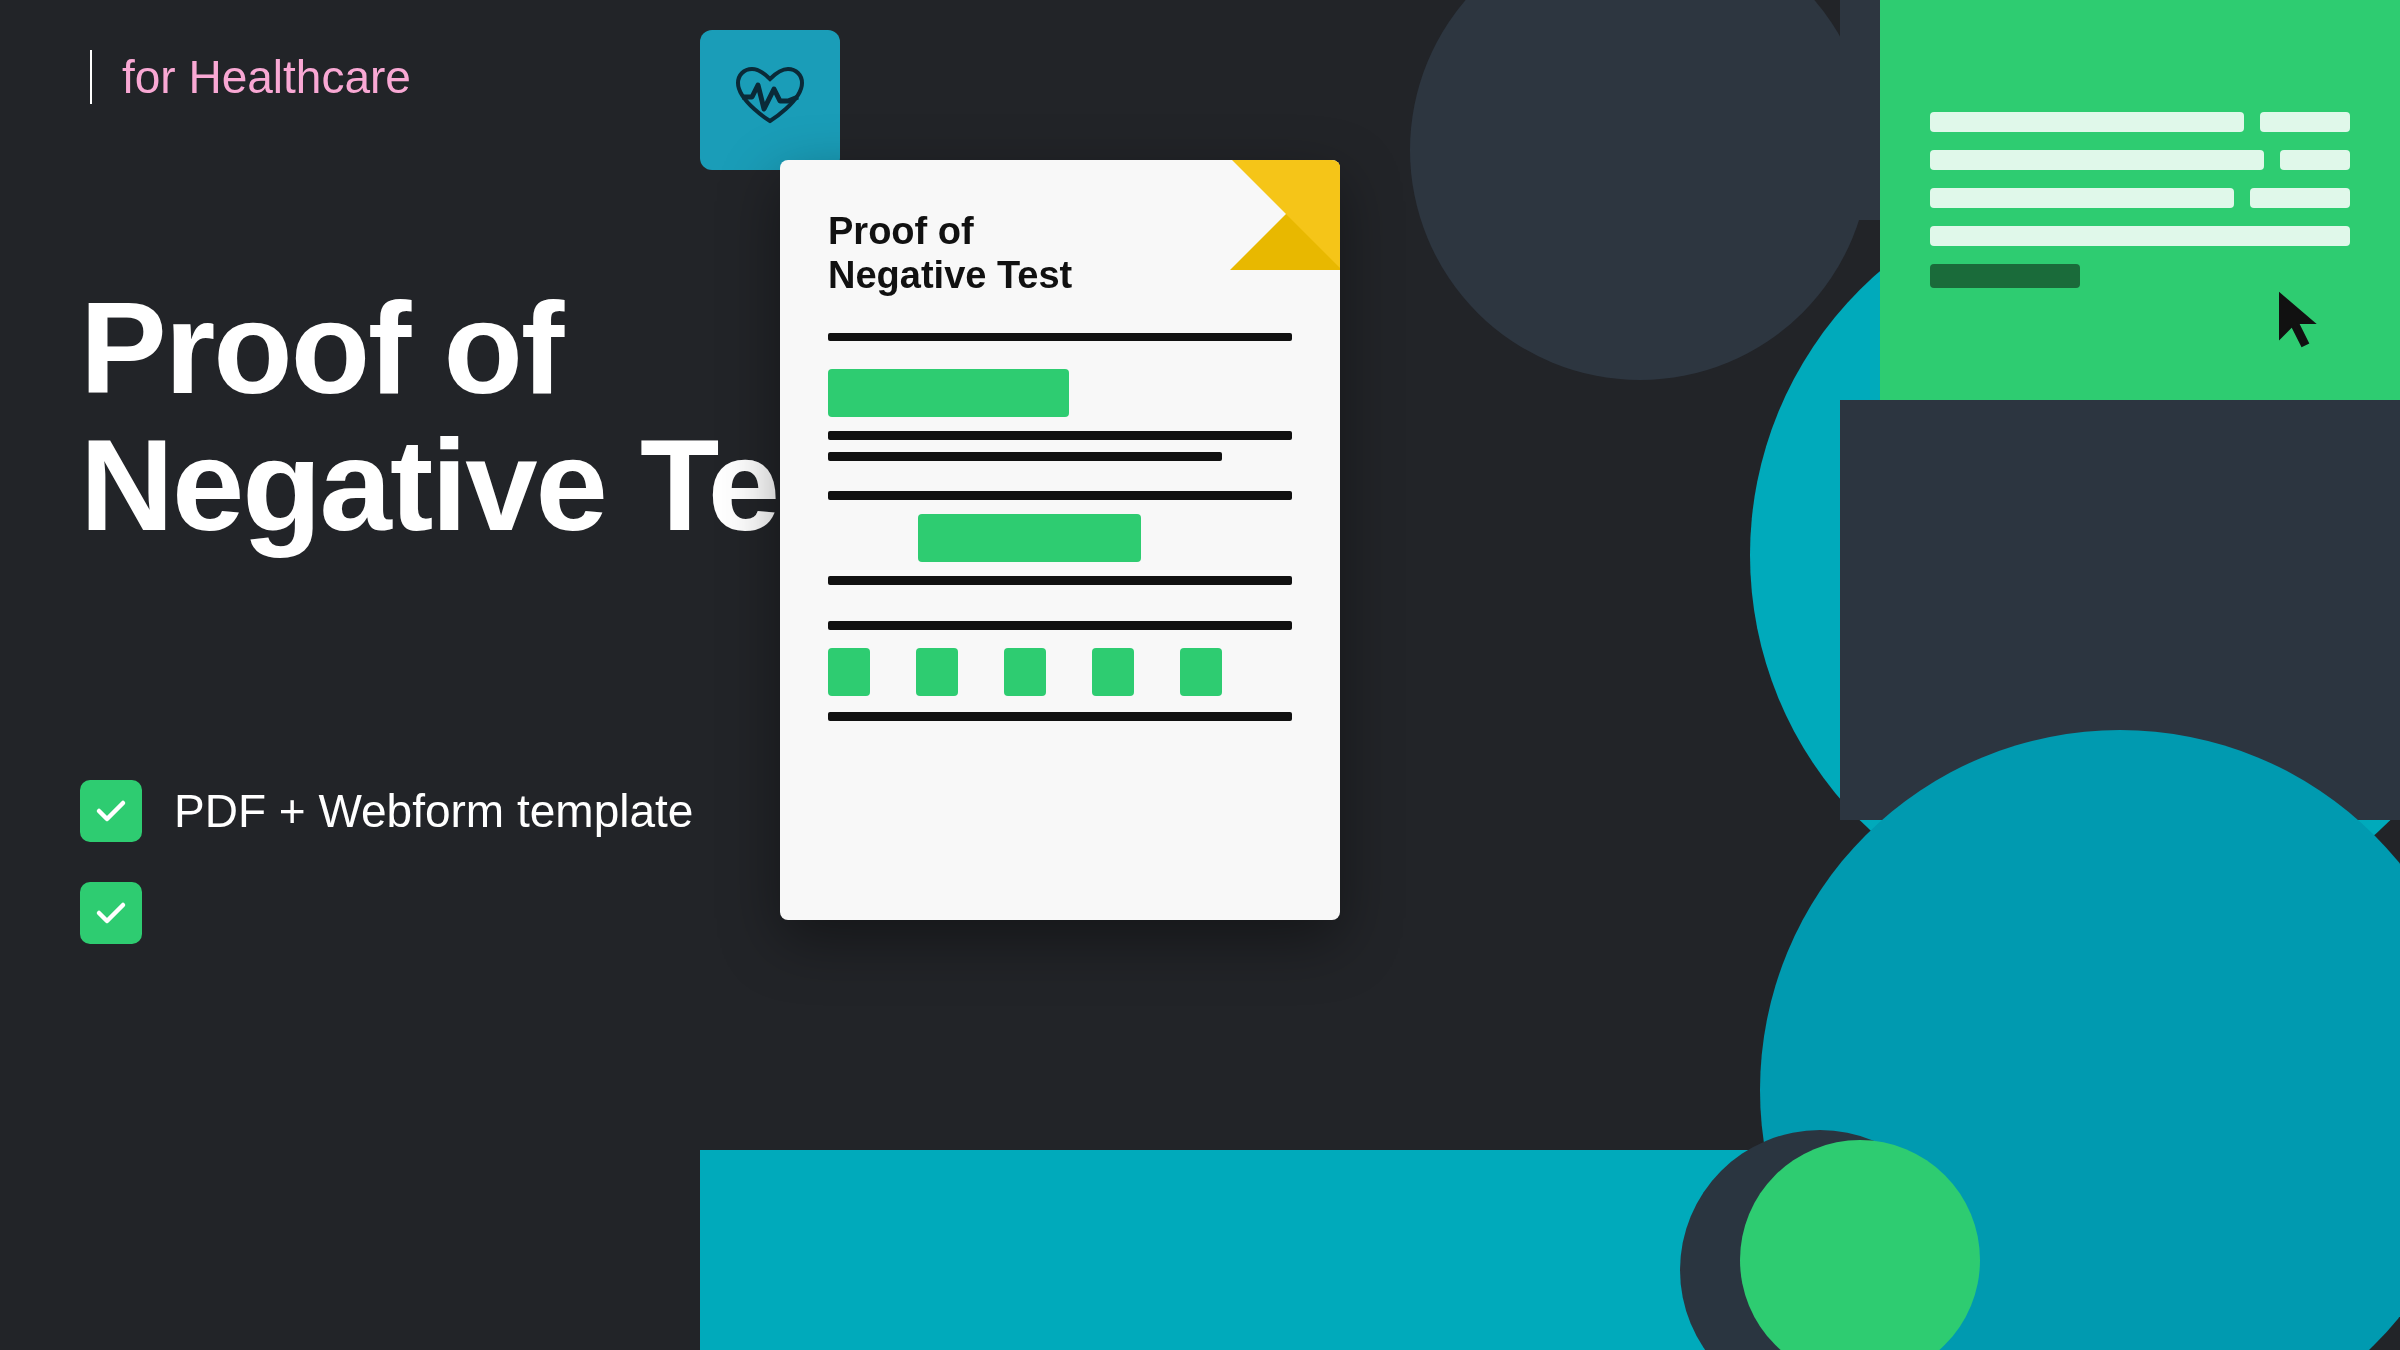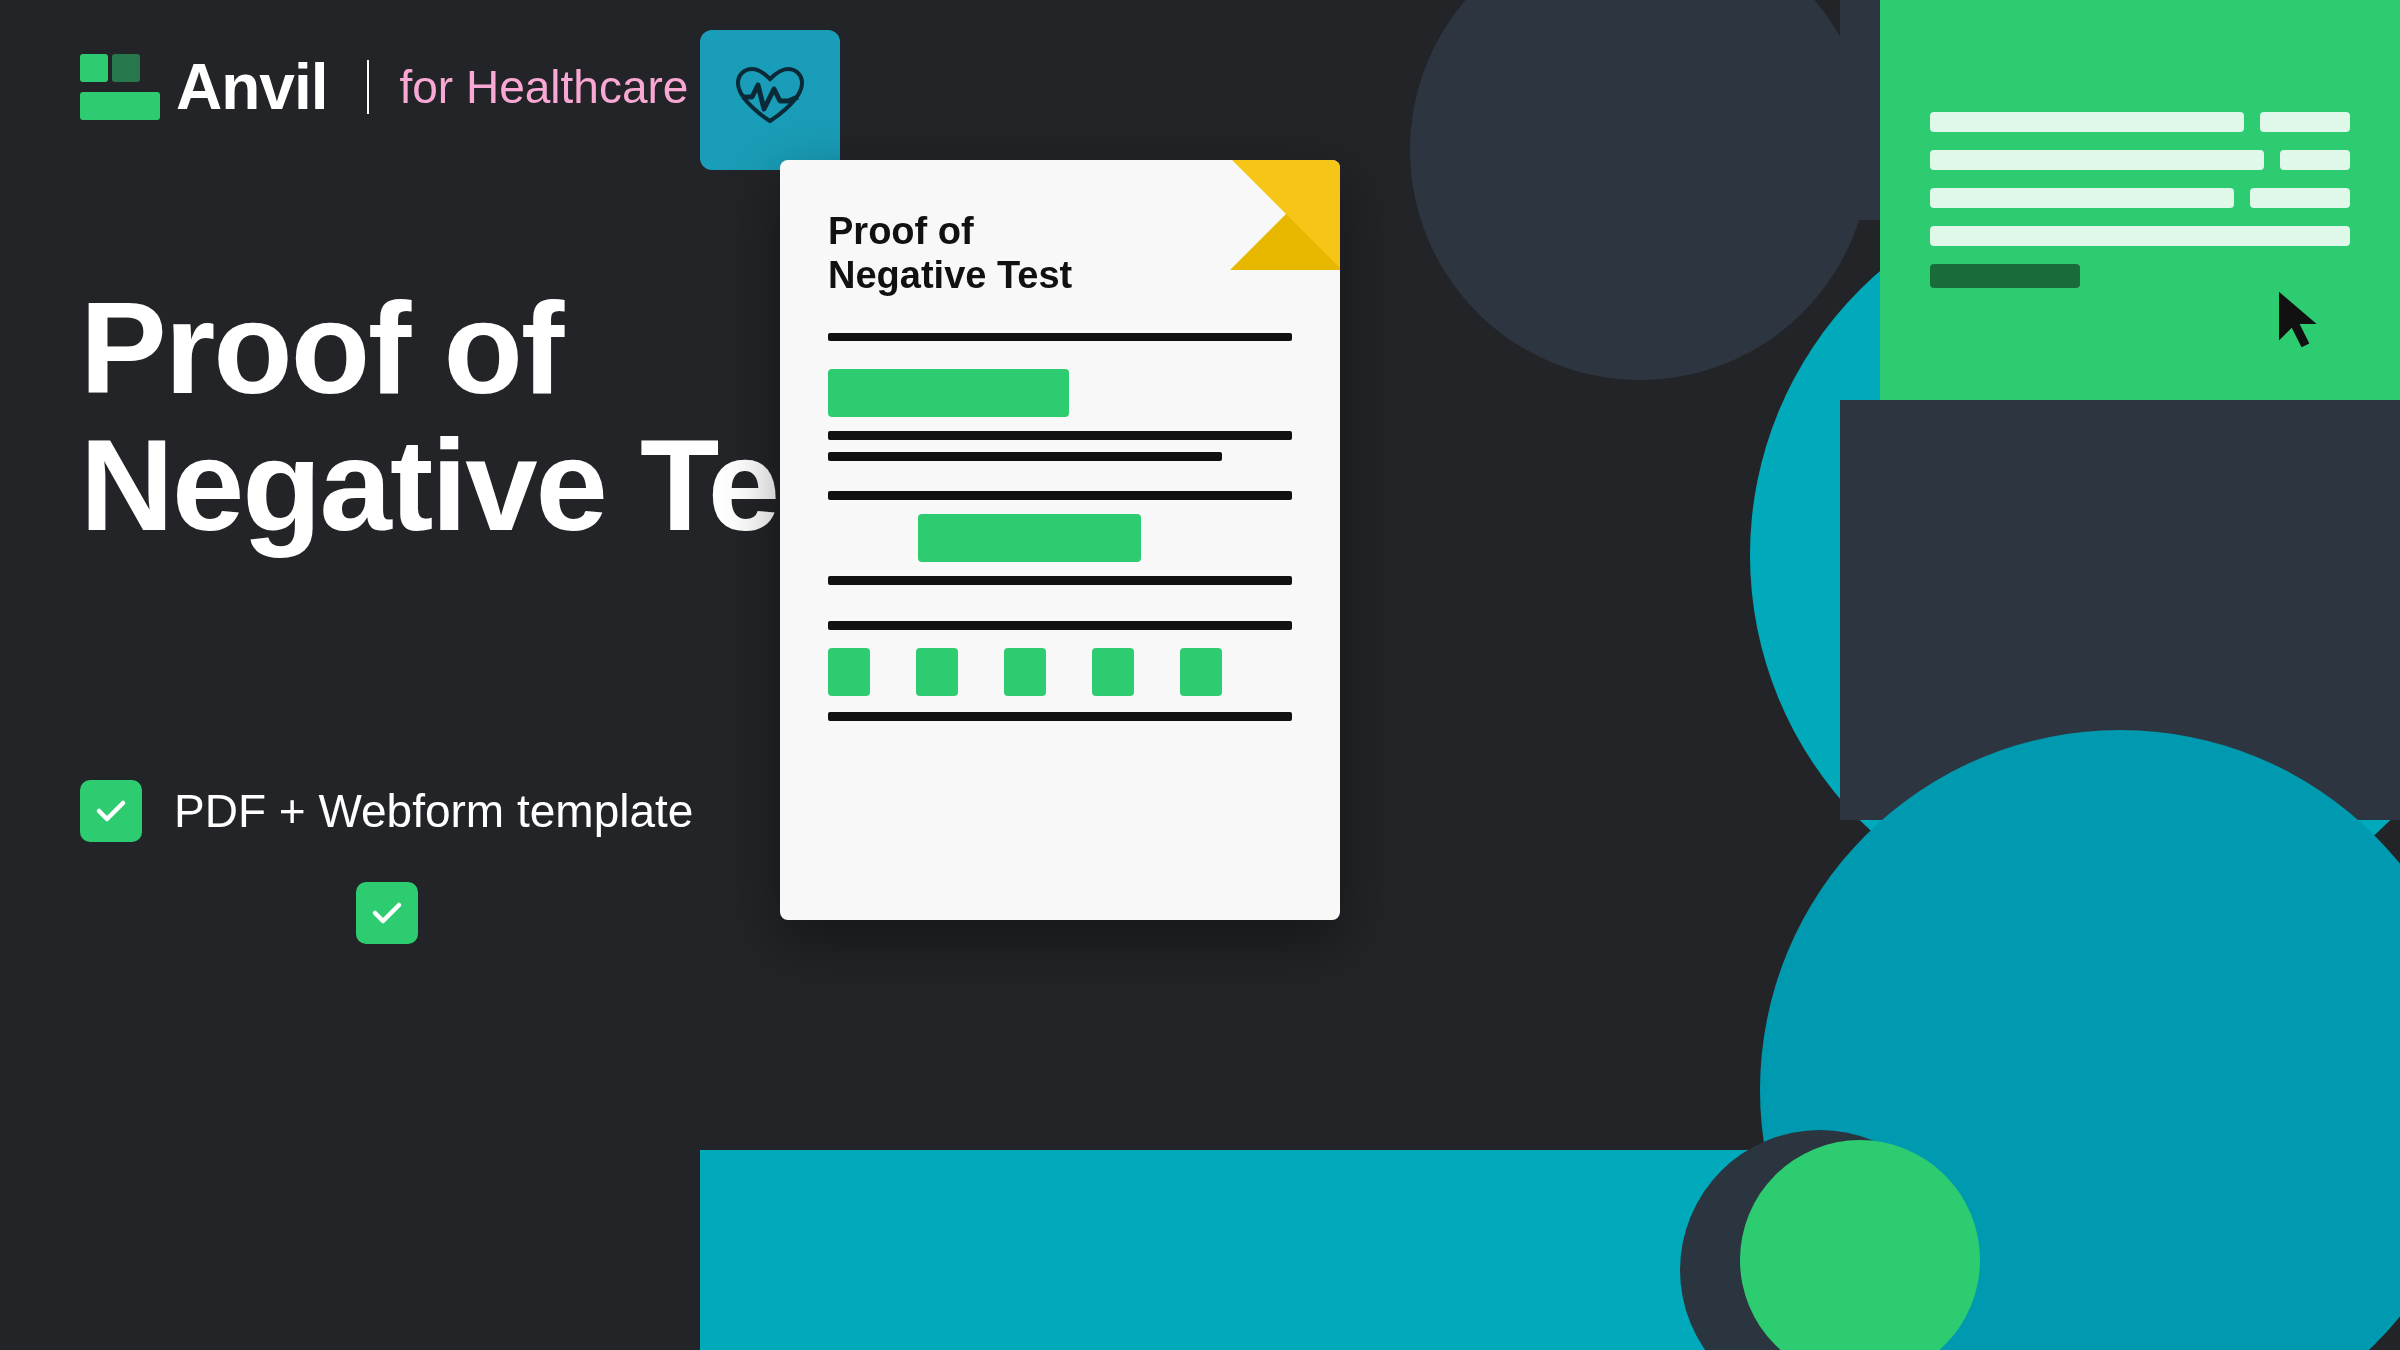--- a/index.html
+++ b/index.html
@@ -77,21 +77,20 @@
       display: flex;
       flex-direction: column;
       gap: 40px;
       z-index: 10;
     }
 
     .feature-item {
       display: flex;
       align-items: center;
       gap: 32px;
-      justify-content: center;
     }
 
     .check-badge {
       width: 62px;
       height: 62px;
       background: #2ecc71;
       border-radius: 10px;
       display: flex;
       align-items: center;
       justify-content: center;
@@ -176,29 +175,20 @@
 
   <div style="position:absolute;bottom:-100px;right:-80px;width:720px;height:720px;background:#009ab0;border-radius:50%;z-index:4;"></div>
 
   <div style="position:absolute;bottom:-30px;right:420px;width:240px;height:240px;background:#2ecc71;border-radius:50%;z-index:7;"></div>
 
   <div style="position:absolute;bottom:0;left:700px;right:480px;height:200px;background:#00aabb;z-index:3;"></div>
 
   <div style="position:absolute;bottom:-60px;right:440px;width:280px;height:280px;background:#2a3540;border-radius:50%;z-index:6;"></div>
 
   <div class="header">
-    <div class="anvil-logo">
-
-      <svg width="80" height="66" viewBox="0 0 80 66" fill="none">
-        <rect x="0" y="0" width="28" height="28" rx="3" fill="#2ecc71"></rect>
-        <rect x="0" y="38" width="80" height="28" rx="3" fill="#2ecc71"></rect>
-        <rect x="32" y="0" width="28" height="28" rx="3" fill="#2ecc71" opacity="0.5"></rect>
-      </svg>
-      <span style="color:#ffffff;font-size:64px;font-weight:800;letter-spacing:-1px;">Anvil</span>
-    </div>
     <span style="color:#f9a8d4;font-size:46px;font-weight:400;padding-left:20px;border-left:2px solid #ffffff;margin-left:10px;padding-left:30px;">for Healthcare</span>
   </div>
 
   <div class="health-icon-box">
     <svg width="80" height="70" viewBox="0 0 80 70" fill="none">
       <path d="M40 56 C40 56 8 36 8 18 C8 10 14 4 22 4 C28 4 34 8 40 14 C46 8 52 4 58 4 C66 4 72 10 72 18 C72 36 40 56 40 56Z" fill="none" stroke="#0a2a38" stroke-width="4"></path>
       <polyline points="12,32 22,32 28,20 34,44 44,24 50,36 58,36 68,32" fill="none" stroke="#0a2a38" stroke-width="5" stroke-linejoin="round"></polyline>
     </svg>
   </div>
 

